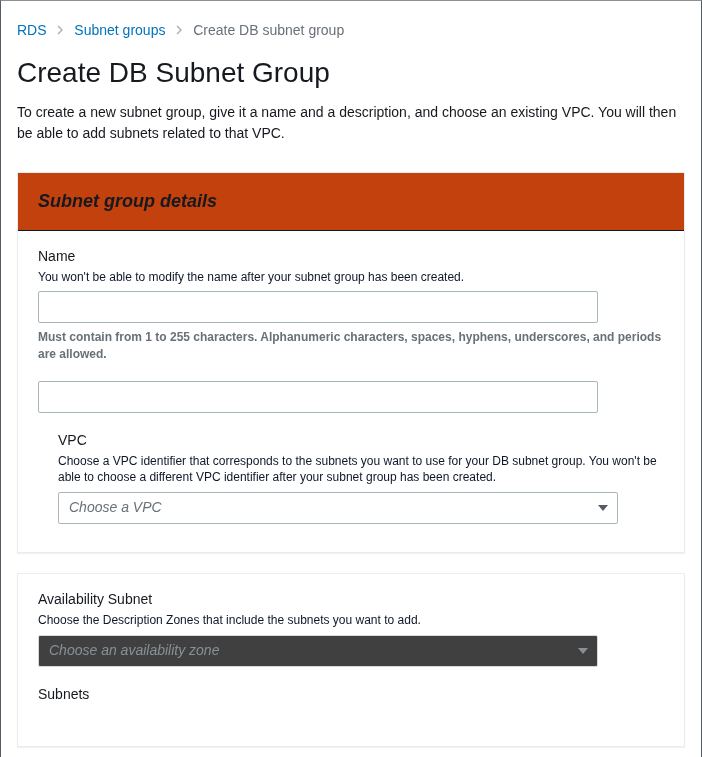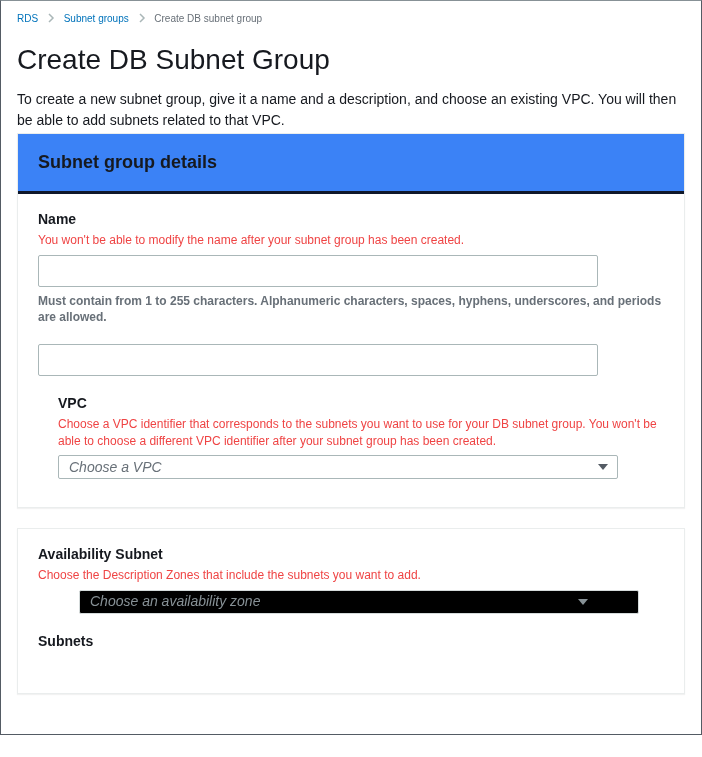--- a/index.html
+++ b/index.html
@@ -8,22 +8,22 @@
     background: #ffffff;
     color: #16191f;
     font-size: 14px;
     line-height: 1.4;
     width: 702px;
     border: 1px solid #545b64;
     border-top: 1px solid #879196;
   }
   .page { padding: 0 16px 20px 16px; }
   .breadcrumbs {
-    padding: 10px 0 8px 0;
-    font-size: 10px;
+    padding: 20px 0 8px 0;
+    font-size: 14px;
     color: #687078;
   }
   .breadcrumbs a {
     color: #0073bb;
     text-decoration: none;
     cursor: pointer;
   }
   .breadcrumbs .sep {
     color: #aab7b8;
     margin: 0 6px;
@@ -34,53 +34,54 @@
   .breadcrumbs .current { color: #687078; }
   h1.page-title {
     font-size: 28px;
     font-weight: 400;
     margin: 4px 0 10px 0;
     color: #16191f;
   }
   .page-desc {
     font-size: 14px;
     color: #16191f;
-    margin-bottom: 2px;
+    margin-bottom: 28px;
     line-height: 1.5;
   }
   .panel {
     border: 1px solid #eaeded;
     background: #ffffff;
     margin-bottom: 20px;
     box-shadow: 0 1px 1px rgba(0,0,0,0.05);
   }
   .panel-header {
-    background: #3b82f6;
-    border-bottom: 3px solid #0f172a;
+    background: #c2410c;
+    border-bottom: 1px solid #0f172a;
     padding: 16px 20px;
+    font-style: italic;
   }
   .panel-header h2 {
     font-size: 18px;
     font-weight: 700;
     color: #16191f;
   }
   .panel-body {
     padding: 16px 20px 24px 20px;
   }
   .field { margin-bottom: 18px; }
   .field-label {
     font-size: 14px;
-    font-weight: 700;
+    font-weight: 400;
     color: #16191f;
     display: block;
     margin-bottom: 2px;
   }
   .field-help {
     font-size: 12px;
-    color: #ef4444;
+    color: #0f172a;
     margin-bottom: 6px;
     line-height: 1.4;
   }
   .field-hint-below {
     font-size: 12px;
     color: #687078;
     margin-top: 6px;
     font-weight: bold;
   }
   .text-input {
@@ -93,38 +94,37 @@
     font-size: 14px;
     background: #fff;
   }
   .select-wrap {
     position: relative;
     width: 560px;
     max-width: 100%;
   }
   .select-box {
     width: 100%;
-    height: 24px;
+    height: 32px;
     padding: 6px 28px 6px 10px;
     border: 1px solid #aab7b8;
     border-radius: 2px;
     font-size: 14px;
     background: #ffffff;
     color: #687078;
     font-style: italic;
     display: flex;
     align-items: center;
     cursor: pointer;
   }
   .select-wrap.disabled .select-box {
-    background: #000000;
+    background: #404040;
     border-color: #d5dbdb;
     color: #879196;
     cursor: default;
-    margin-left: 41px;
   }
   .select-caret {
     position: absolute;
     right: 10px;
     top: 50%;
     transform: translateY(-50%);
     pointer-events: none;
   }
   .select-caret svg { display: block; }
 </style>

